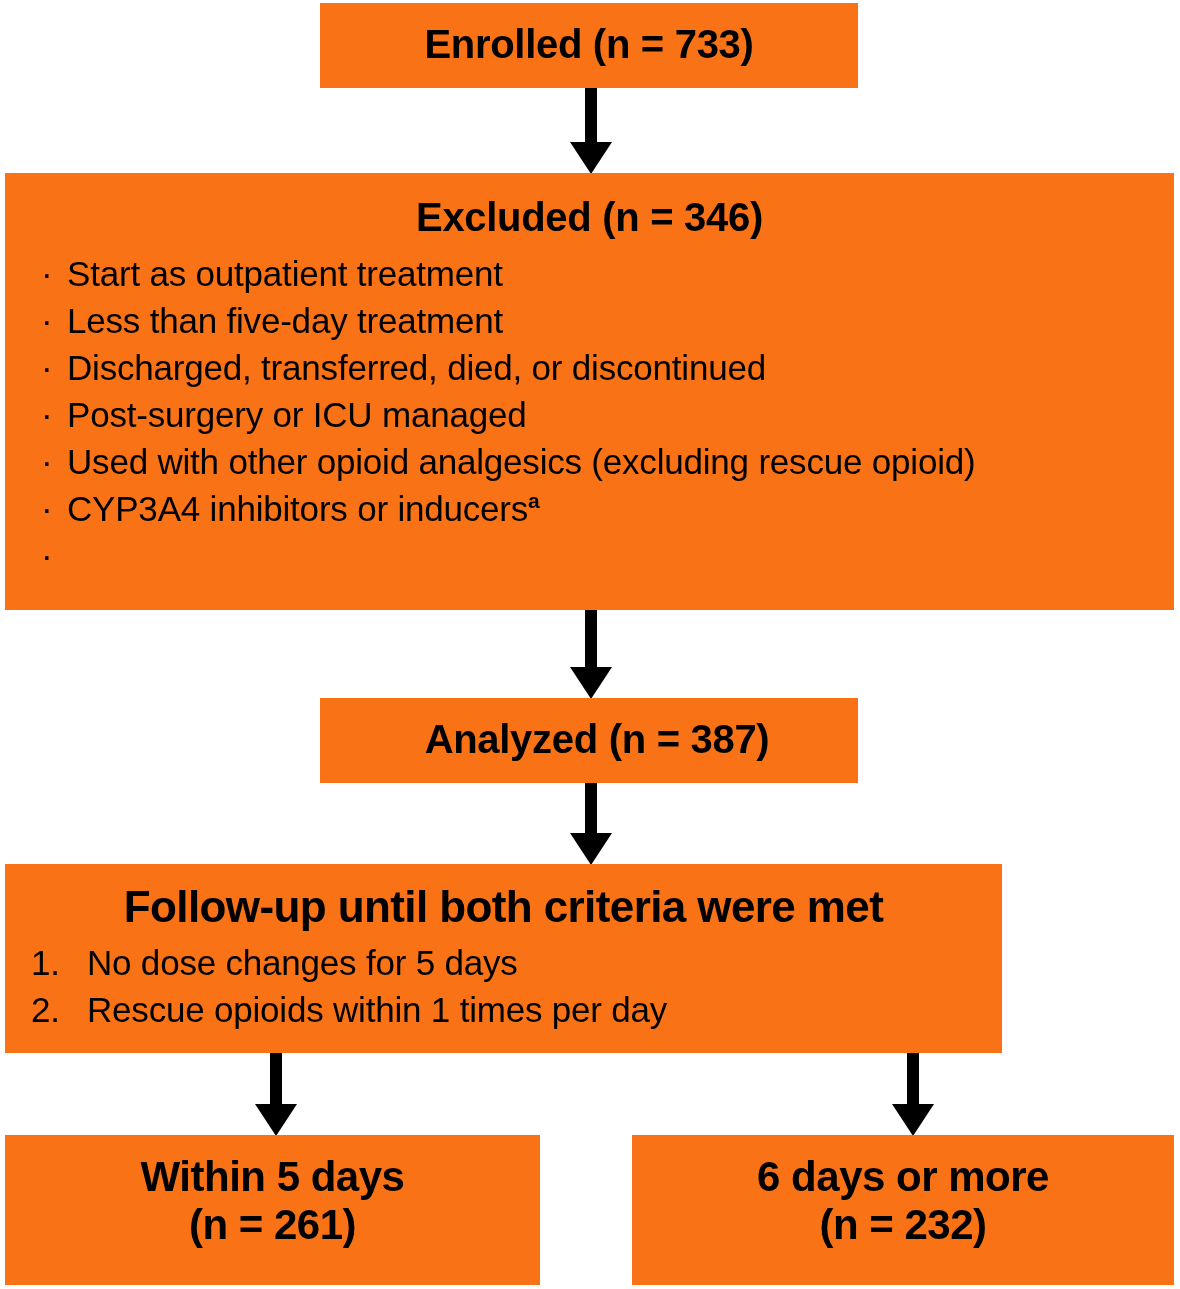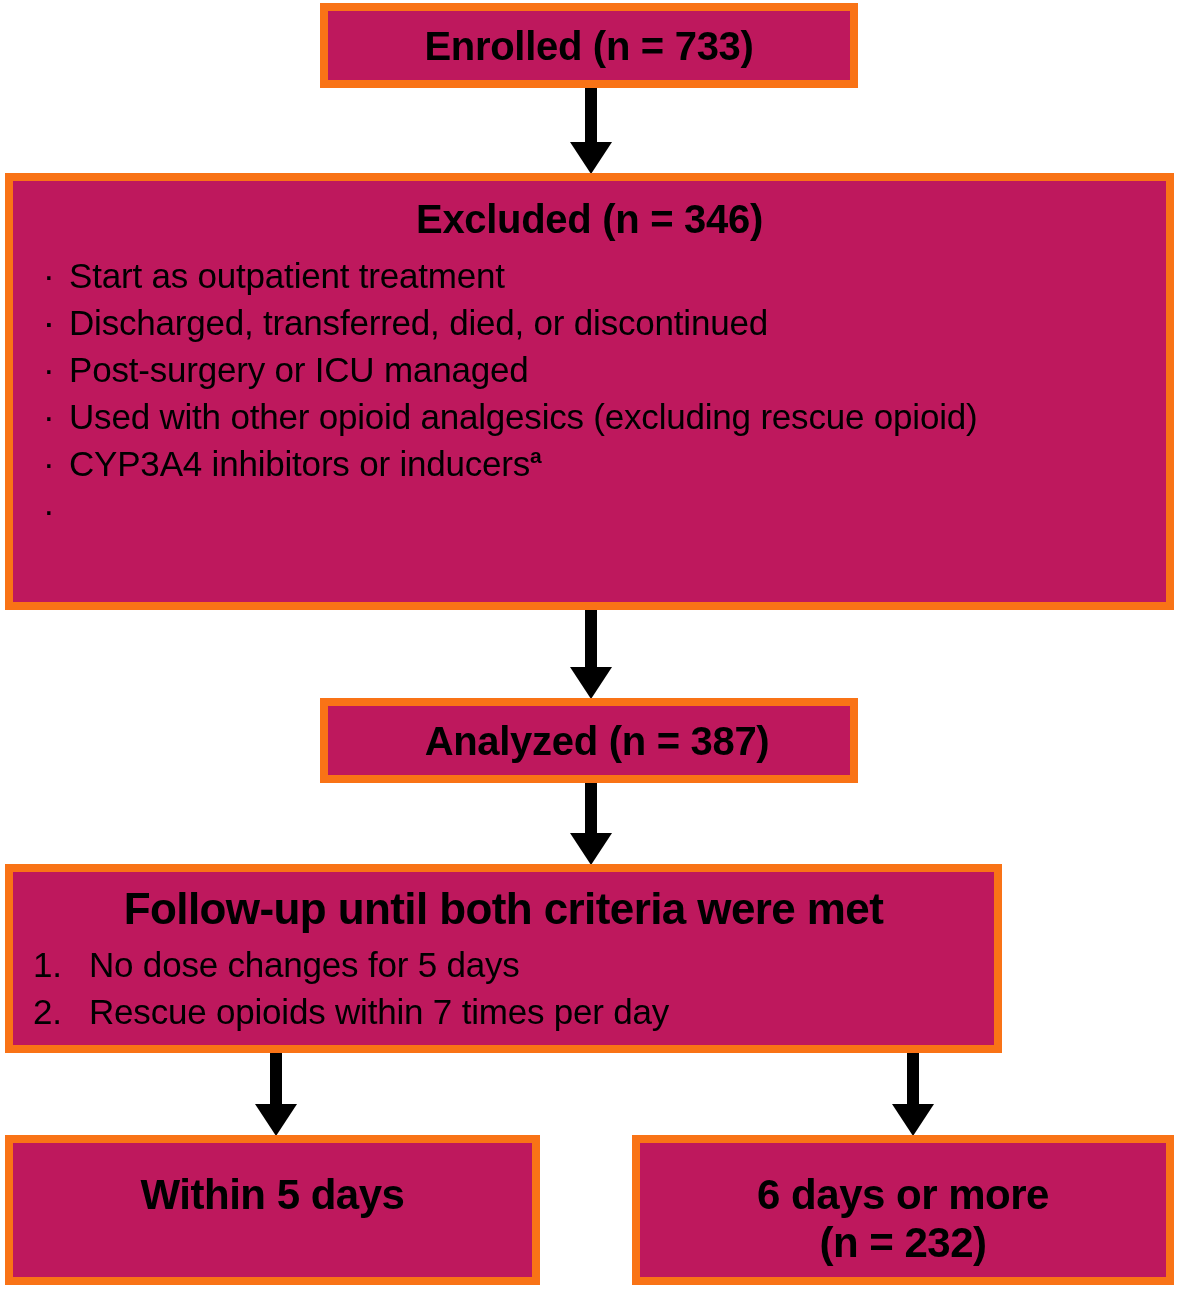--- a/index.html
+++ b/index.html
@@ -17,22 +17,22 @@
     width: 1180px;
     height: 1289px;
     background: #ffffff;
     overflow: hidden;
   }
 
   
   .box {
     position: absolute;
     box-sizing: border-box;
-    border: 8px solid #f97316;
-    background: #be185d;
+    border: 6px solid #f97316;
+    background: #f97316;
   }
 
   
   .box-title {
     font-weight: bold;
     text-align: center;
     line-height: 1.05;
     white-space: nowrap;
   }
   .title-lg { font-size: 40px; }
@@ -147,21 +147,21 @@
     top: 1135px;
     width: 542px;
     height: 150px;
   }
   .outcome-title {
     font-weight: bold;
     text-align: center;
     font-size: 42px;
     line-height: 1.14;
     white-space: nowrap;
-    margin-top: 28px;
+    margin-top: 12px;
     letter-spacing: -0.5px;
   }
 
   
   .arrow {
     position: absolute;
   }
   .arrow-shaft {
     position: absolute;
     background: #000000;
@@ -212,20 +212,21 @@
 
   <div class="box" id="box-excluded">
     <div class="box-title title-lg">Excluded (n = 346)</div>
     <ul class="bullet-list">
       <li>
         <span class="bullet-dot">·</span>
         <span>Start as outpatient treatment</span>
       </li>
       <li>
         <span class="bullet-dot">·</span>
+        <span>Less than five-day treatment</span>
       </li>
       <li>
         <span class="bullet-dot">·</span>
         <span>Discharged, transferred, died, or discontinued</span>
       </li>
       <li>
         <span class="bullet-dot">·</span>
         <span>Post-surgery or ICU managed</span>
       </li>
       <li>
@@ -258,38 +259,39 @@
 
   <div class="box" id="box-followup">
     <div class="box-title title-xl">Follow-up until both criteria were met</div>
     <ol class="num-list">
       <li>
         <span class="num-marker">1.</span>
         <span>No dose changes for 5 days</span>
       </li>
       <li>
         <span class="num-marker">2.</span>
-        <span>Rescue opioids within 7 times per day</span>
+        <span>Rescue opioids within 1 times per day</span>
       </li>
     </ol>
   </div>
 
   <div class="arrow" id="arrow-followup-within5">
     <span class="arrow-shaft"></span>
     <span class="arrow-head"></span>
   </div>
 
   <div class="arrow" id="arrow-followup-sixplus">
     <span class="arrow-shaft"></span>
     <span class="arrow-head"></span>
   </div>
 
   <div class="box" id="box-within5">
     <div class="outcome-title">
       <div>Within 5 days</div>
+      <div>(n = 261)</div>
     </div>
   </div>
 
   <div class="box" id="box-sixplus">
     <div class="outcome-title">
       <div>6 days or more</div>
       <div>(n = 232)</div>
     </div>
   </div>
 

